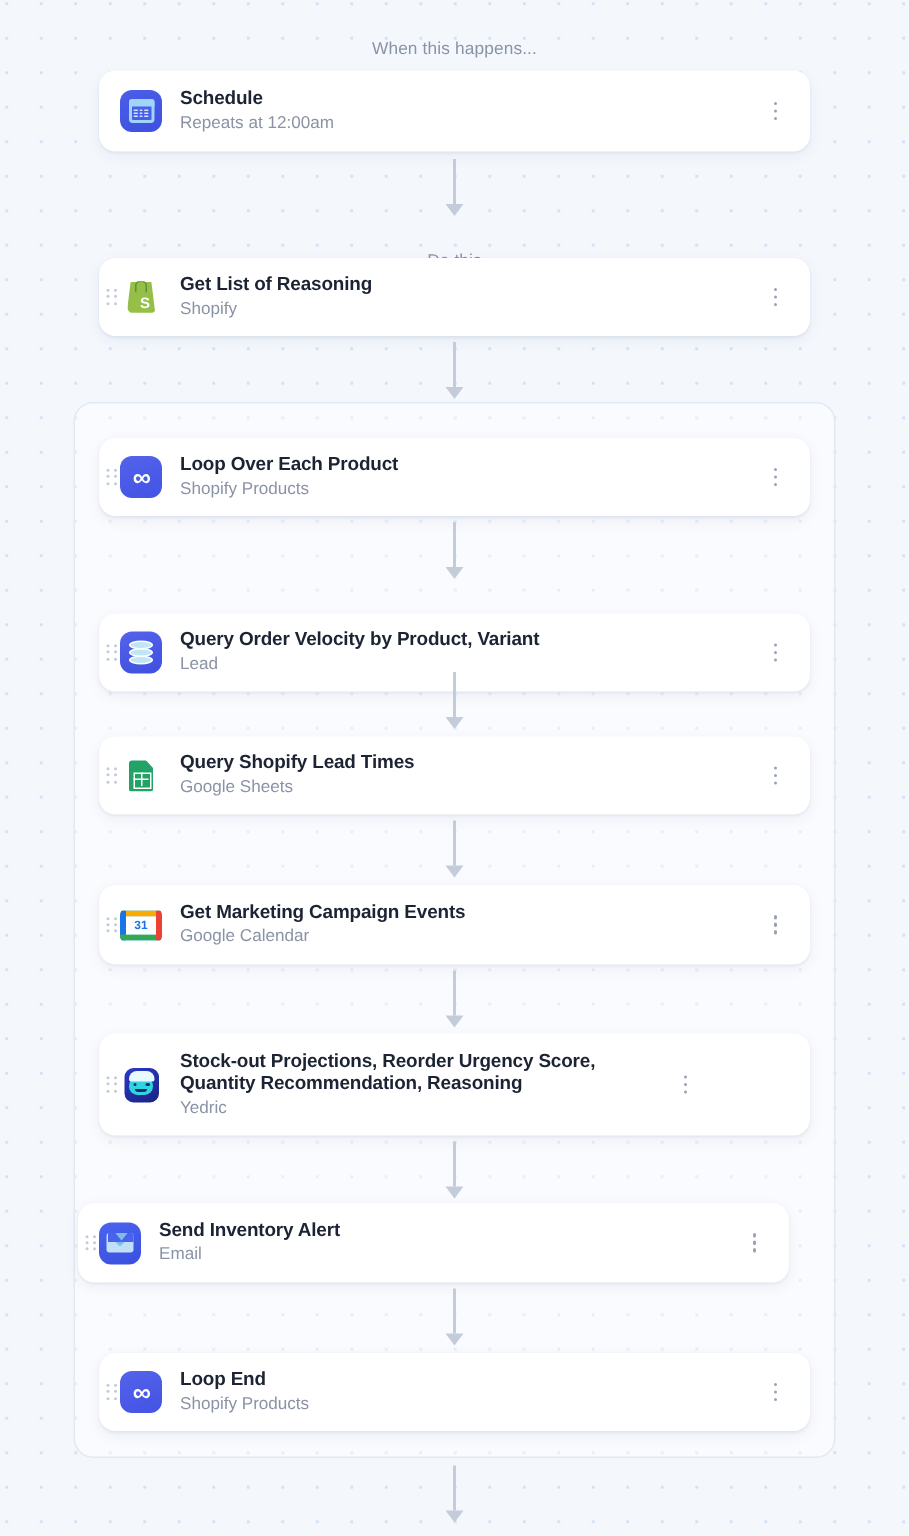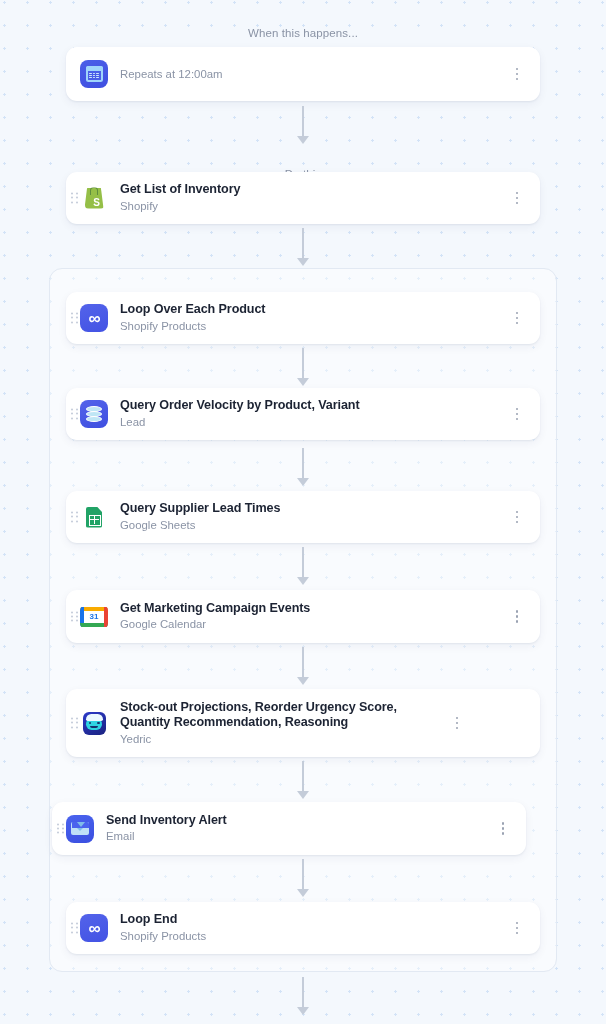--- a/index.html
+++ b/index.html
@@ -392,20 +392,21 @@
         <span></span>
             <span></span>
             <span></span>
         <span></span>
             <span></span>
             <span></span>
       </div>
         </div>
     </div>
     <div class="node-text">
+      <div class="node-title">Schedule</div>
       <div class="node-sub">Repeats at 12:00am</div>
     </div>
     <div class="kebab">
       <i></i>
         <i></i>
         <i></i>
     </div>
   </div>
 
   <div class="arrow" style="left:296px; top:106px; height:38px;">
@@ -421,21 +422,21 @@
         <i></i>
         <i></i>
         <i></i>
         <i></i>
         <i></i>
     </div>
     <div class="node-icon ic-shopify">
       <div class="bag"></div>
     </div>
     <div class="node-text">
-      <div class="node-title">Get List of Inventory</div>
+      <div class="node-title">Get List of Reasoning</div>
       <div class="node-sub">Shopify</div>
     </div>
     <div class="kebab">
       <i></i>
         <i></i>
         <i></i>
     </div>
   </div>
 
   <div class="arrow" style="left:296px; top:228px; height:38px;">
@@ -464,21 +465,21 @@
         <i></i>
         <i></i>
     </div>
   </div>
 
   <div class="arrow" style="left:296px; top:348px; height:38px;">
     <div class="shaft" style="height:30px;"></div>
     <div class="head" style="top:30px;"></div>
   </div>
 
-  <div class="card" style="left:66px; top:388px; width:474px; height:52px;">
+  <div class="card" style="left:66px; top:409px; width:474px; height:52px;">
     <div class="drag-handle">
       <i></i>
         <i></i>
         <i></i>
         <i></i>
         <i></i>
         <i></i>
     </div>
     <div class="node-icon ic-data">
       <div class="db">
@@ -512,21 +513,21 @@
         <i></i>
         <i></i>
     </div>
     <div class="node-icon ic-sheets">
       <div class="doc">
           <span class="line"></span>
           <span class="vline"></span>
         </div>
     </div>
     <div class="node-text">
-      <div class="node-title">Query Supplier Lead Times</div>
+      <div class="node-title">Query Shopify Lead Times</div>
       <div class="node-sub">Google Sheets</div>
     </div>
     <div class="kebab">
       <i></i>
         <i></i>
         <i></i>
     </div>
   </div>
 
   <div class="arrow" style="left:296px; top:547px; height:38px;">

